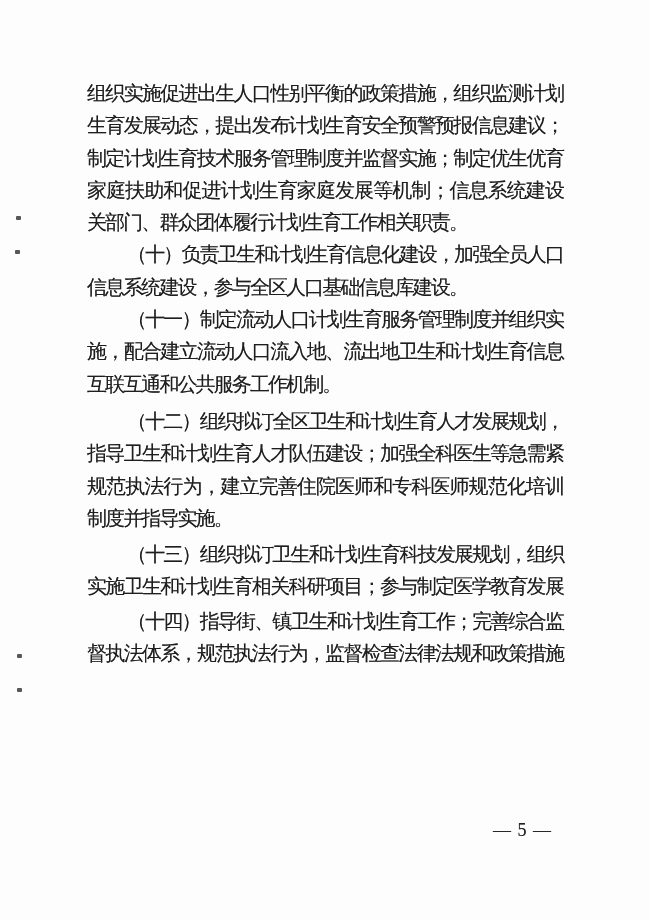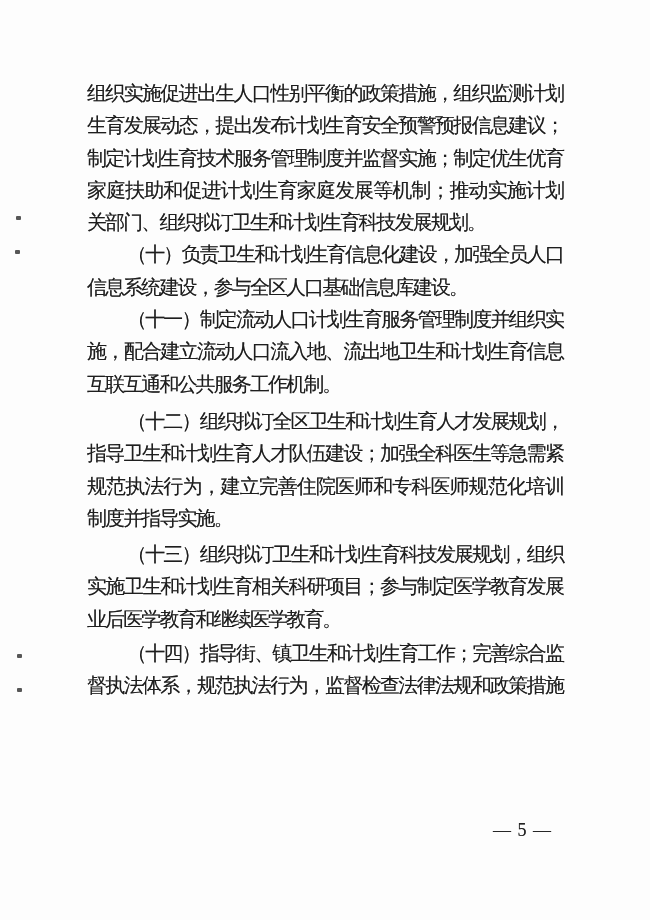--- a/index.html
+++ b/index.html
@@ -70,34 +70,33 @@
 </style>
 </head>
 <body>
 
 <div class="scan-page">
 
   <div class="text-block">
     <div class="line">组织实施促进出生人口性别平衡的政策措施，组织监测计划</div>
     <div class="line">生育发展动态，提出发布计划生育安全预警预报信息建议；</div>
     <div class="line">制定计划生育技术服务管理制度并监督实施；制定优生优育</div>
-    <div class="line">家庭扶助和促进计划生育家庭发展等机制；推动实施计划</div>
-    <div class="line end">关部门、组织拟订卫生和计划生育科技发展规划。</div>
+    <div class="line">家庭扶助和促进计划生育家庭发展等机制；信息系统建设</div>
+    <div class="line end">关部门、群众团体履行计划生育工作相关职责。</div>
     <div class="line indent">（十）负责卫生和计划生育信息化建设，加强全员人口</div>
     <div class="line end">信息系统建设，参与全区人口基础信息库建设。</div>
     <div class="line indent">（十一）制定流动人口计划生育服务管理制度并组织实</div>
     <div class="line">施，配合建立流动人口流入地、流出地卫生和计划生育信息</div>
     <div class="line end">互联互通和公共服务工作机制。</div>
     <div class="line indent gap-a">（十二）组织拟订全区卫生和计划生育人才发展规划，</div>
     <div class="line">指导卫生和计划生育人才队伍建设；加强全科医生等急需紧</div>
     <div class="line">规范执法行为，建立完善住院医师和专科医师规范化培训</div>
     <div class="line end">制度并指导实施。</div>
     <div class="line indent gap-b">（十三）组织拟订卫生和计划生育科技发展规划，组织</div>
     <div class="line">实施卫生和计划生育相关科研项目；参与制定医学教育发展</div>
-    <div class="line end">业后医学教育和继续医学教育。</div>
     <div class="line indent gap-c">（十四）指导街、镇卫生和计划生育工作；完善综合监</div>
     <div class="line">督执法体系，规范执法行为，监督检查法律法规和政策措施</div>
   </div>
 
   <div class="page-number">— 5 —</div>
 
   <div class="speck s1"></div>
   <div class="speck s2"></div>
   <div class="speck s3"></div>
   <div class="speck s4"></div>

